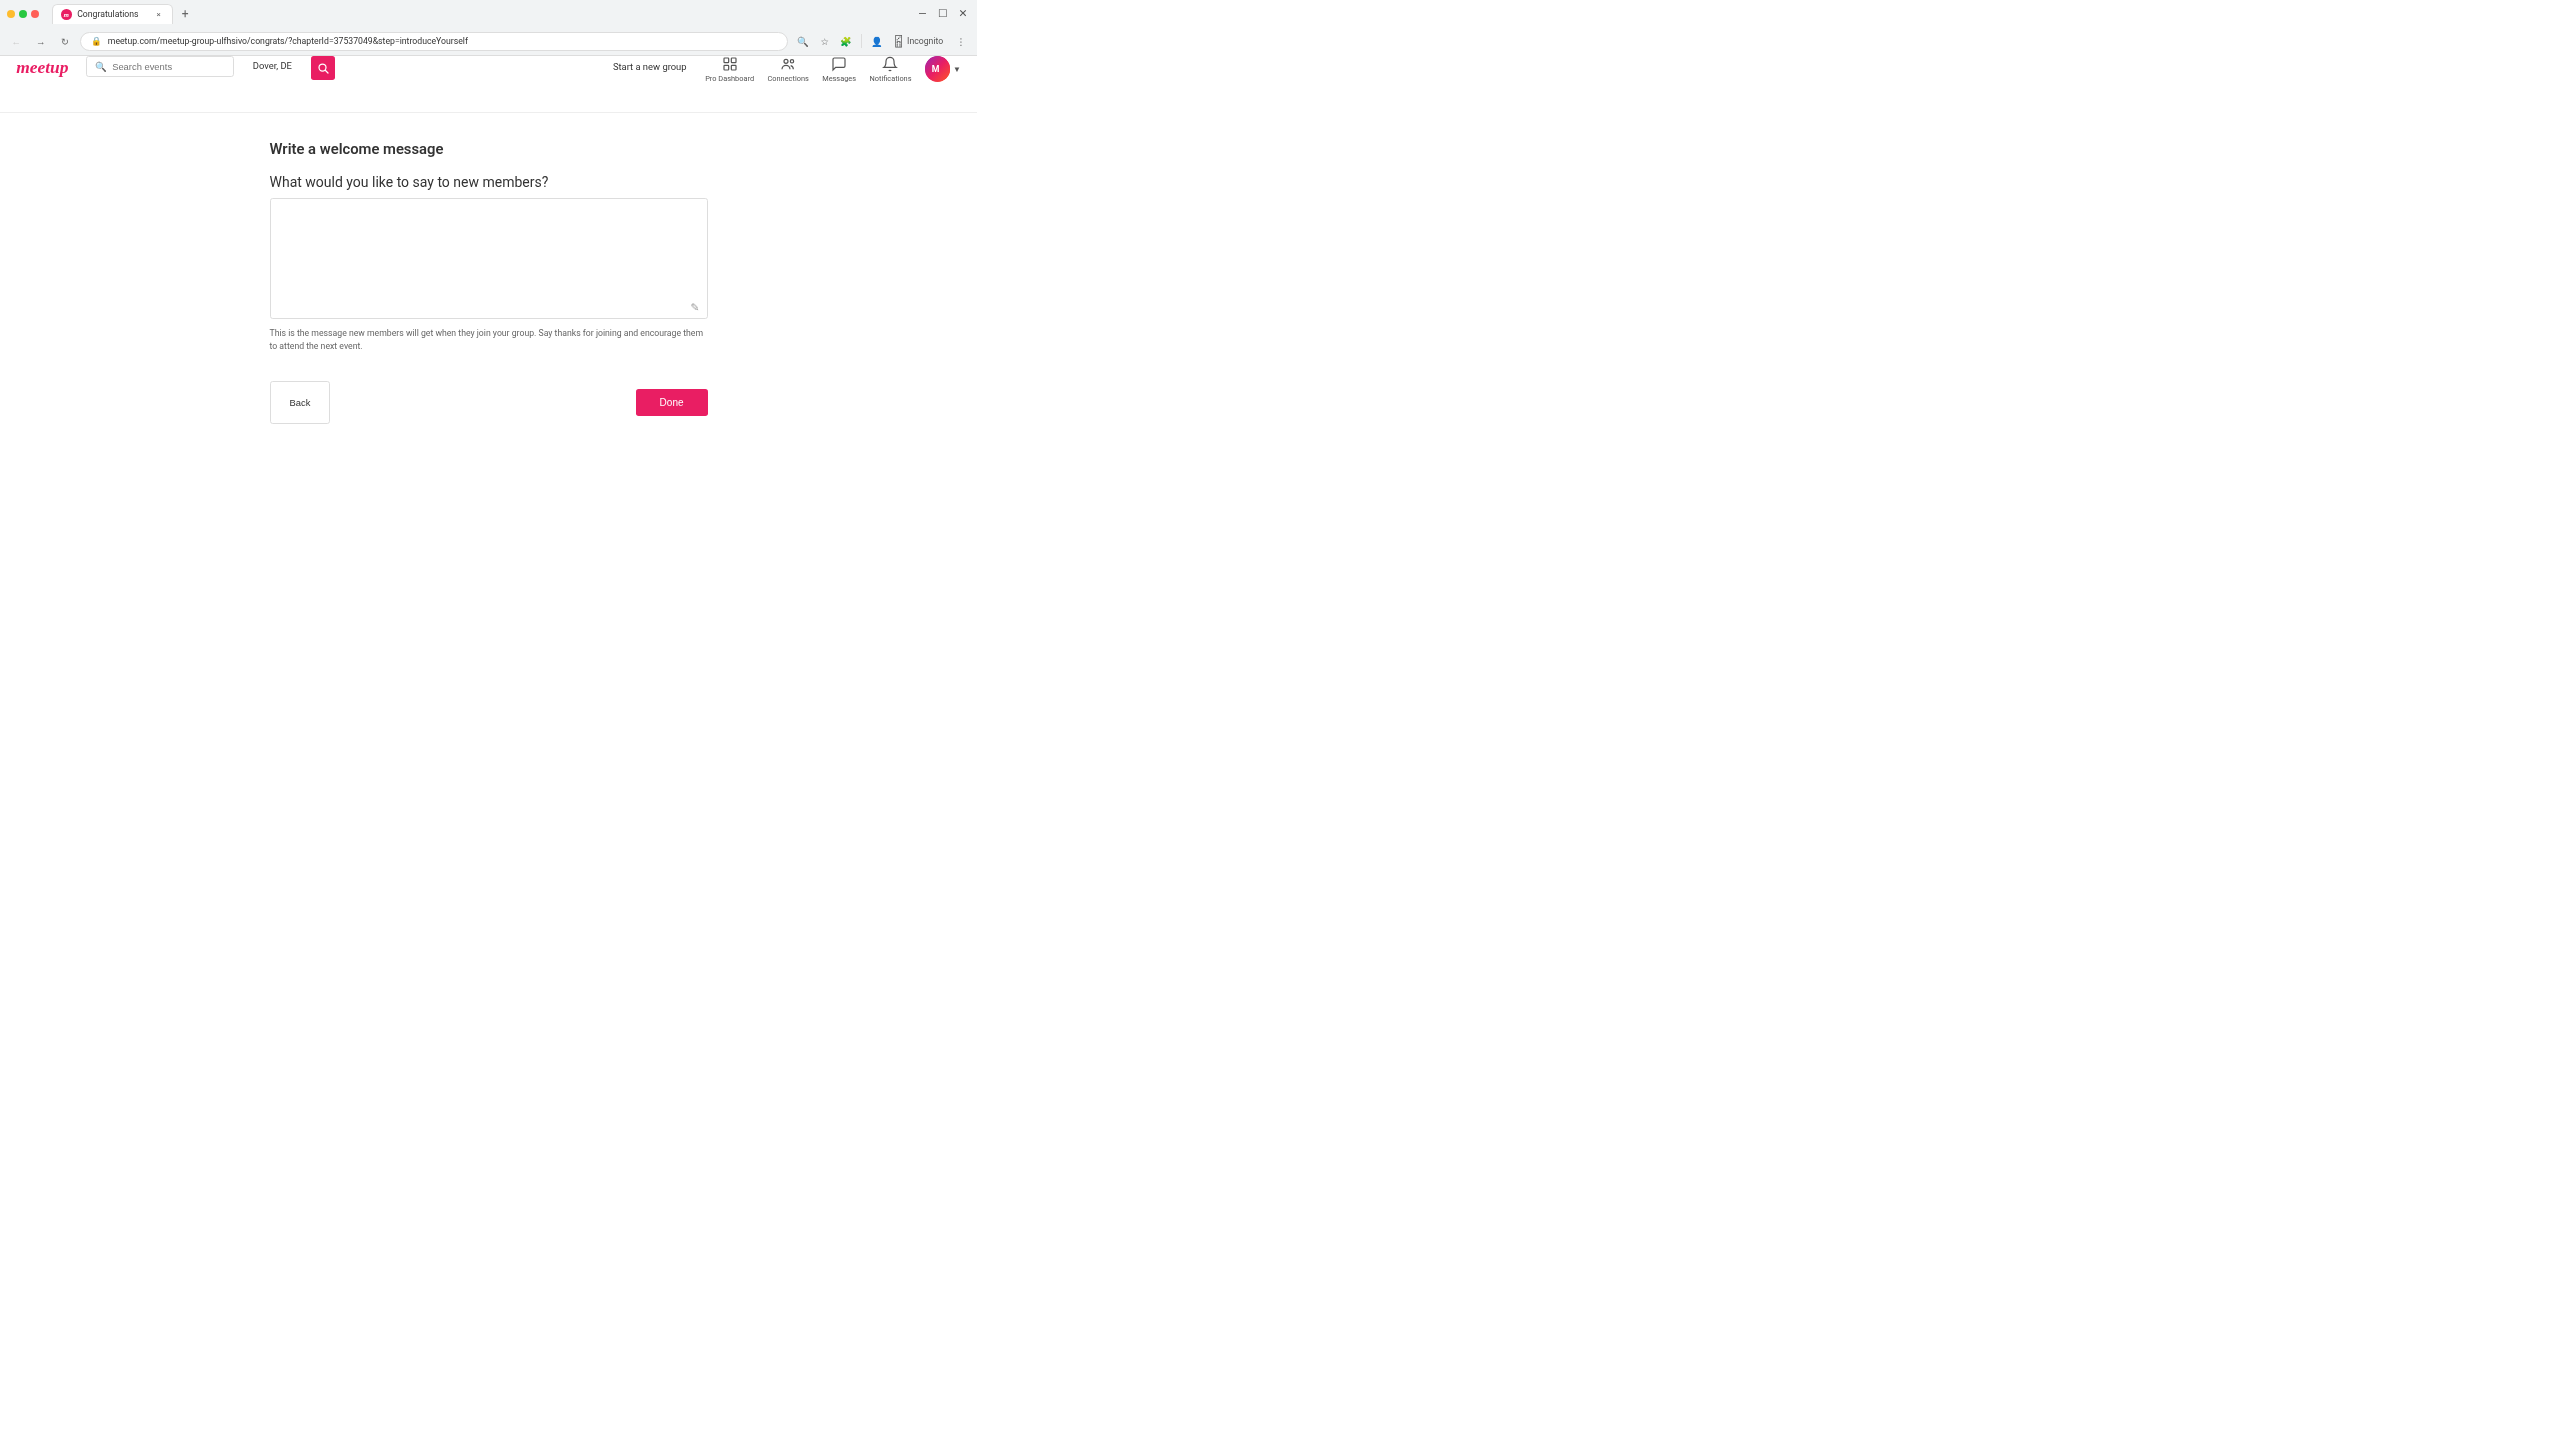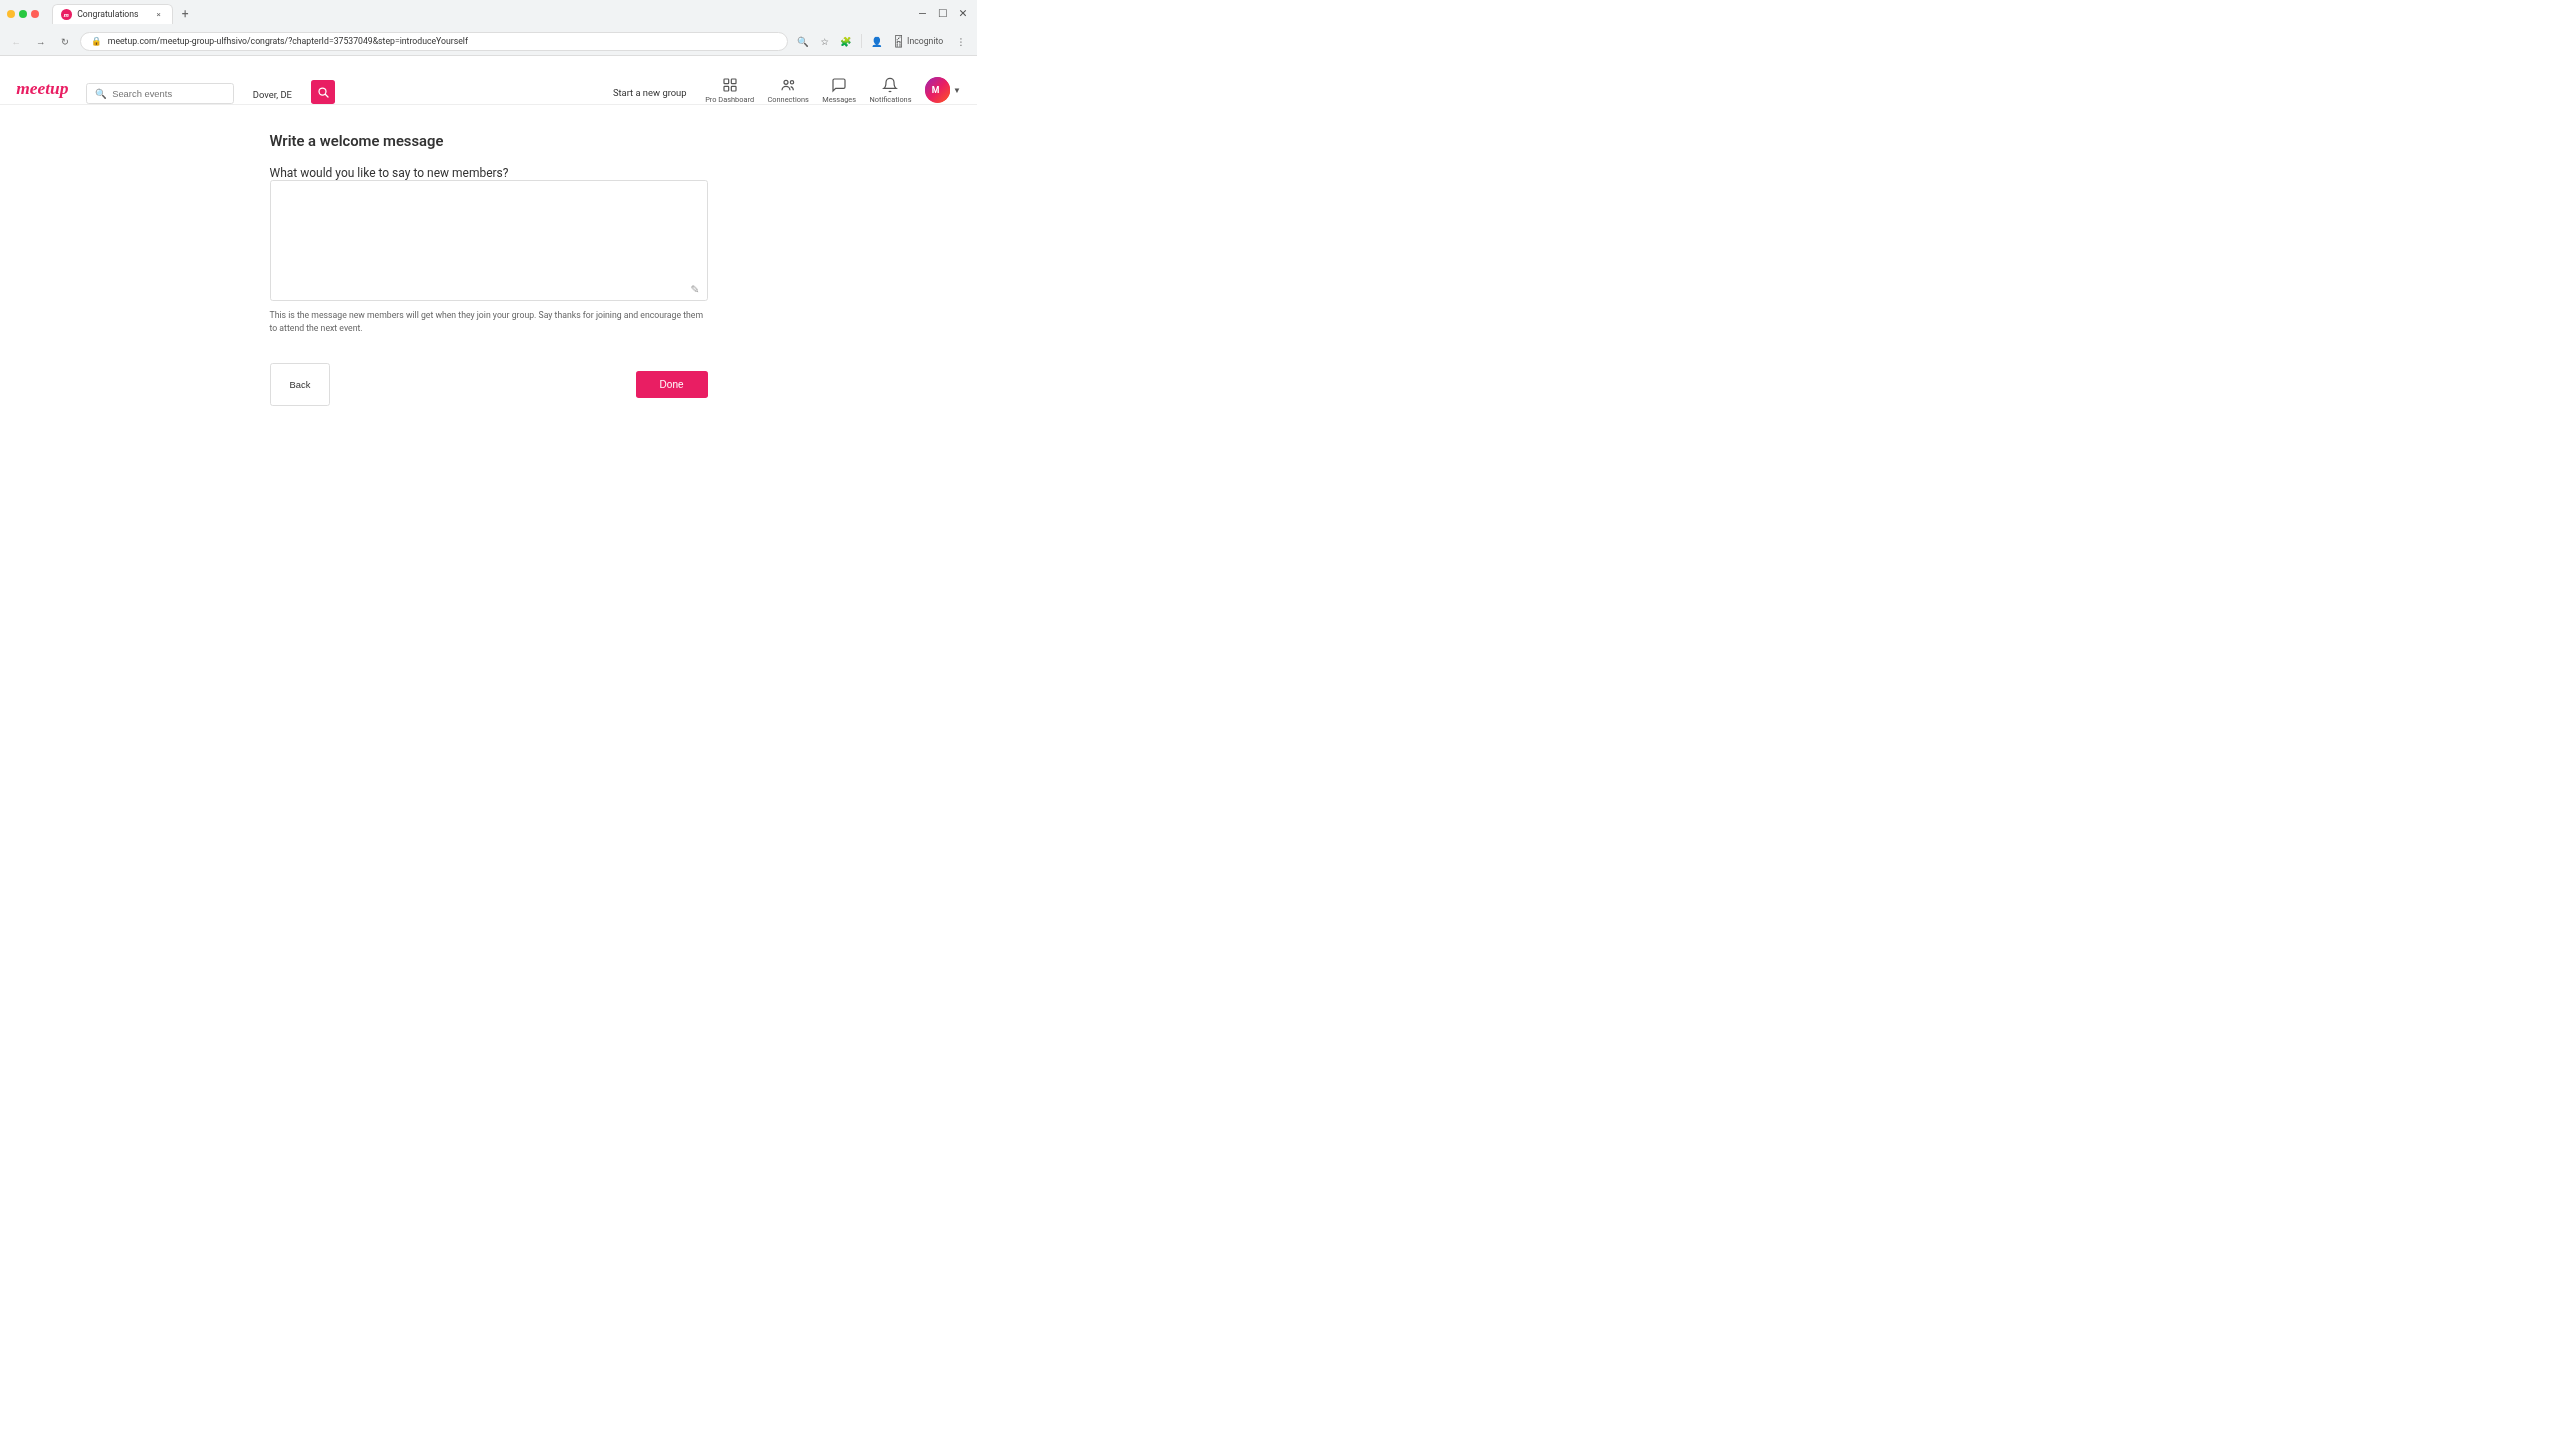--- a/index.html
+++ b/index.html
@@ -144,23 +144,23 @@
     
     .site {
       background: #fff;
       height: calc(555px - 60px);
       overflow: hidden;
     }
 
     
     .nav {
       display: flex;
-      align-items: flex-end;
+      align-items: flex-start;
       padding: 0 16px;
-      height: 49px;
+      height: 57px;
       border-bottom: 0.7px solid #eee;
       gap: 10.7px;
     }
 
     .logo {
       color: #e91e63;
       font-size: 19px;
       font-weight: bold;
       font-style: italic;
       margin-right: 5.4px;
@@ -273,23 +273,23 @@
     }
 
     .form-title {
       font-size: 14.8px;
       font-weight: 600;
       color: #333;
       margin-bottom: 16px;
     }
 
     .form-question {
-      font-size: 12px;
-      color: #333;
-      margin-bottom: 0;
+      font-size: 14px;
+      color: #333;
+      margin-bottom: 8px;
     }
 
     .message-textarea {
       width: 100%;
       min-height: 121px;
       border: 0.7px solid #ddd;
       border-radius: 2.7px;
       padding: 8px;
       font-size: 9.4px;
       color: #333;

